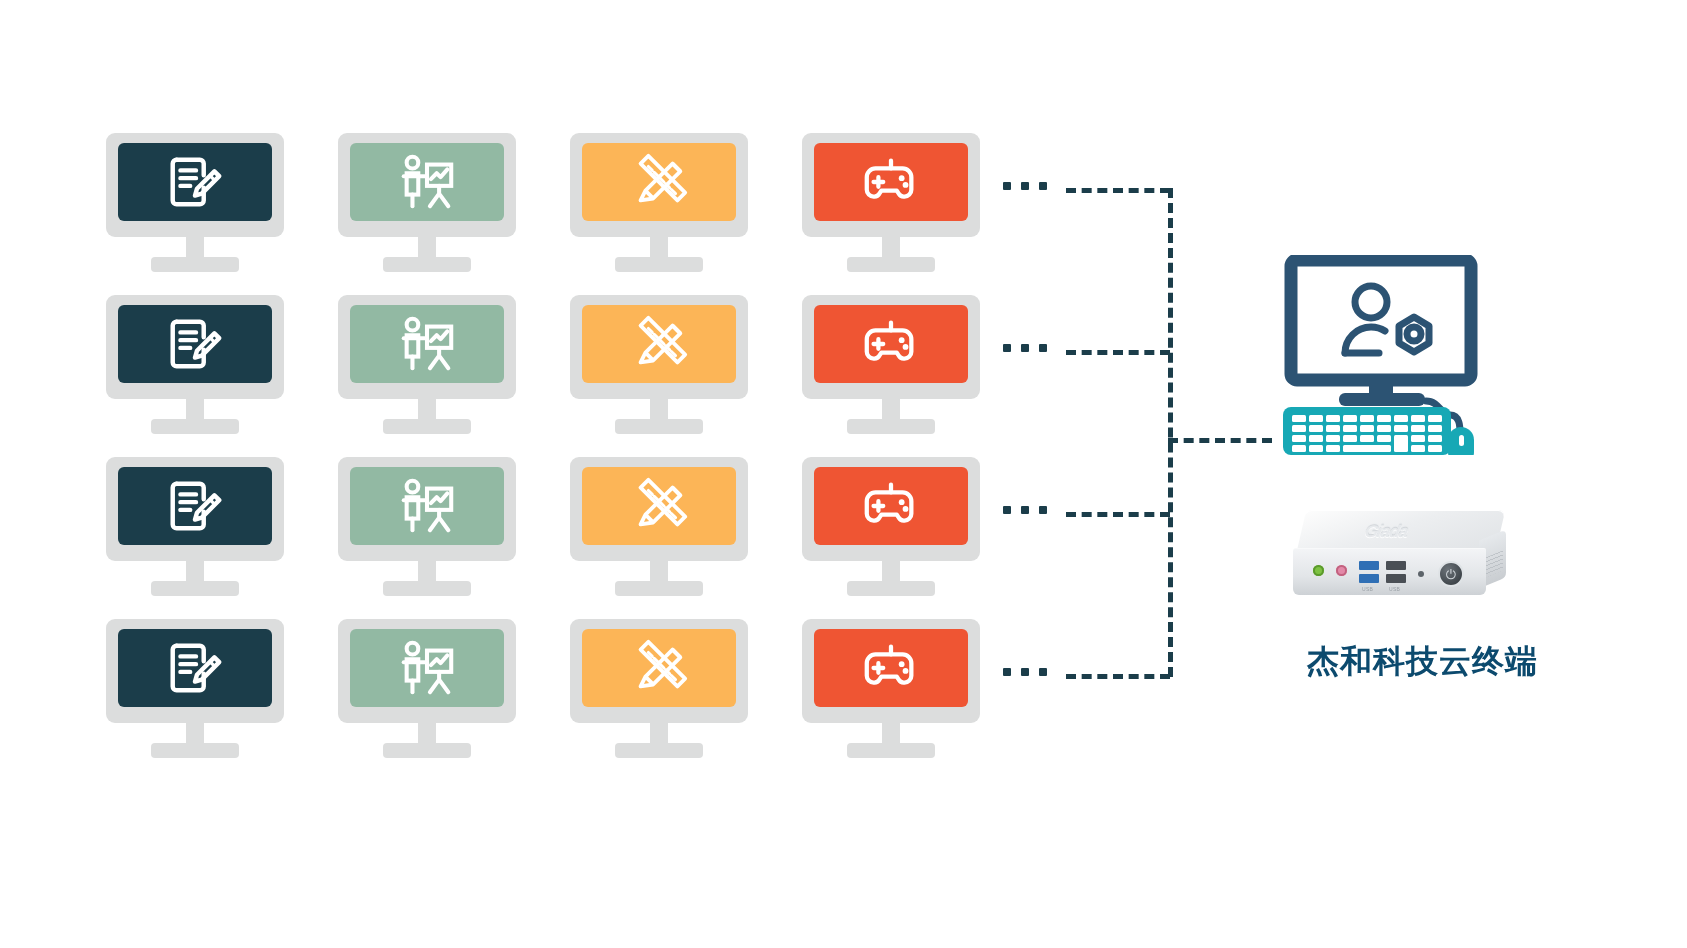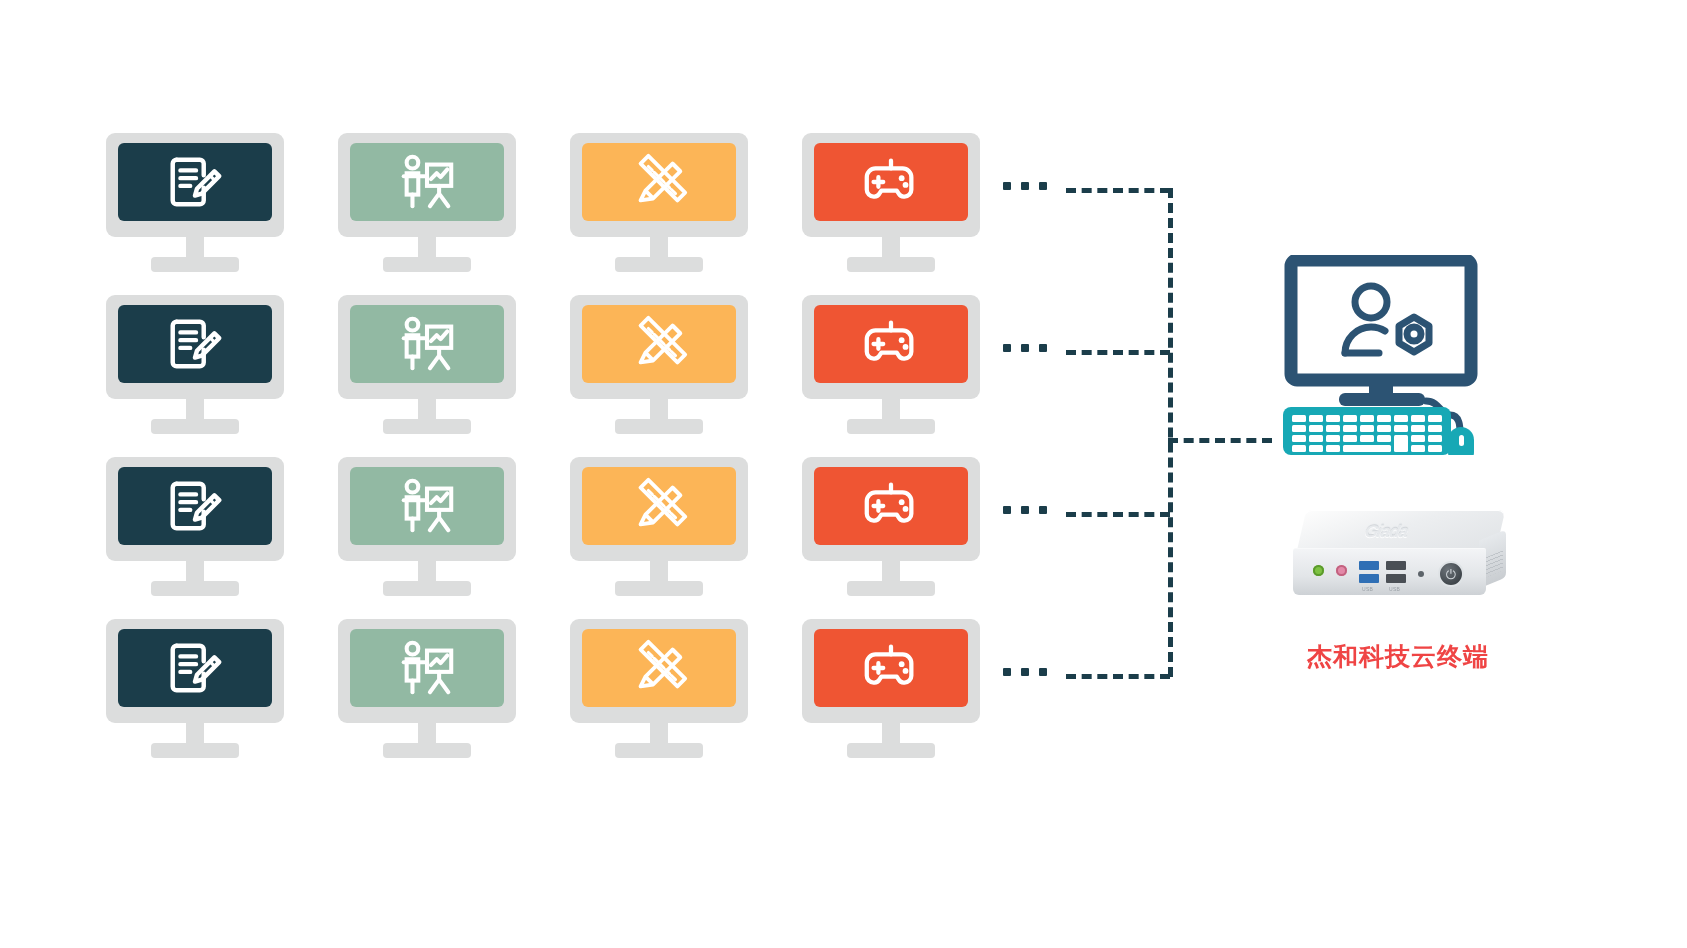--- a/index.html
+++ b/index.html
@@ -92,24 +92,24 @@
     border-left: 5px dashed #1b3d4a;
   }
 
   
   .terminal-block {
     position: absolute;
   }
   .term-label {
     position: absolute;
     width: 100%;
-    text-align: center;
-    font-size: 25px;
+    text-align: right;
+    font-size: 32px;
     font-weight: bold;
-    color: #ef4444;
+    color: #0c4a6e;
     letter-spacing: 1px;
     white-space: nowrap;
   }
 
   
   .minipc {
     position: absolute;
     width: 215px;
     height: 92px;
   }

